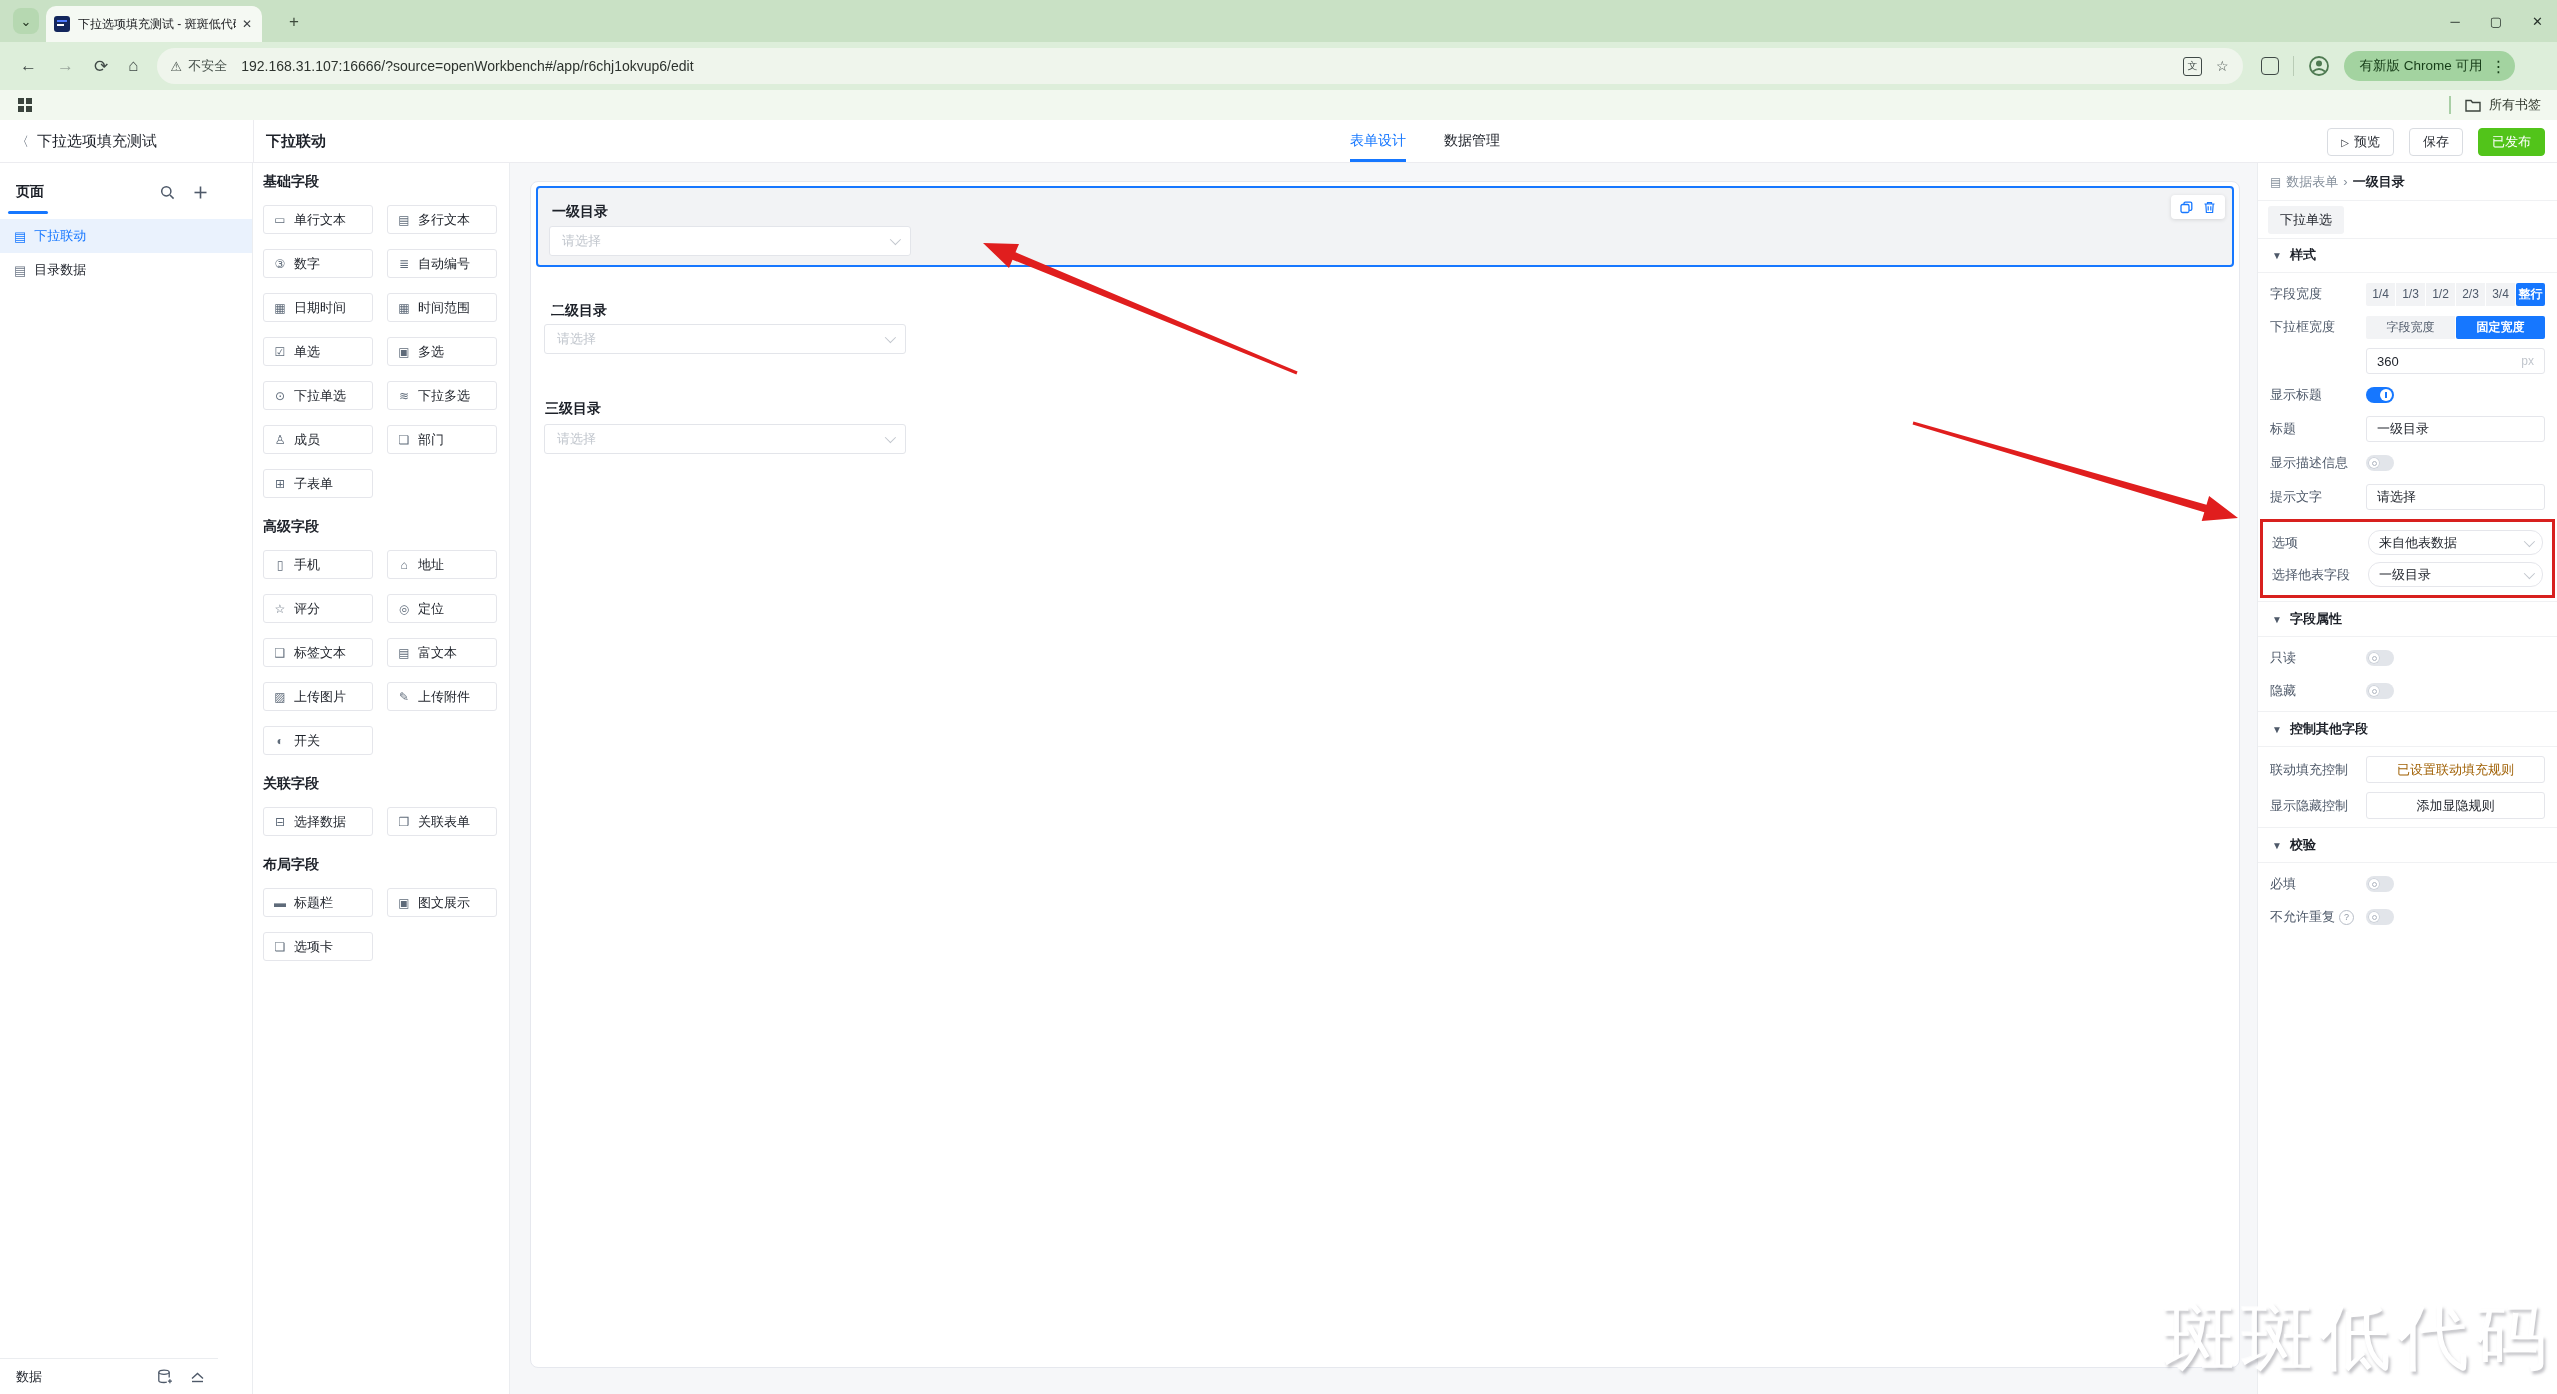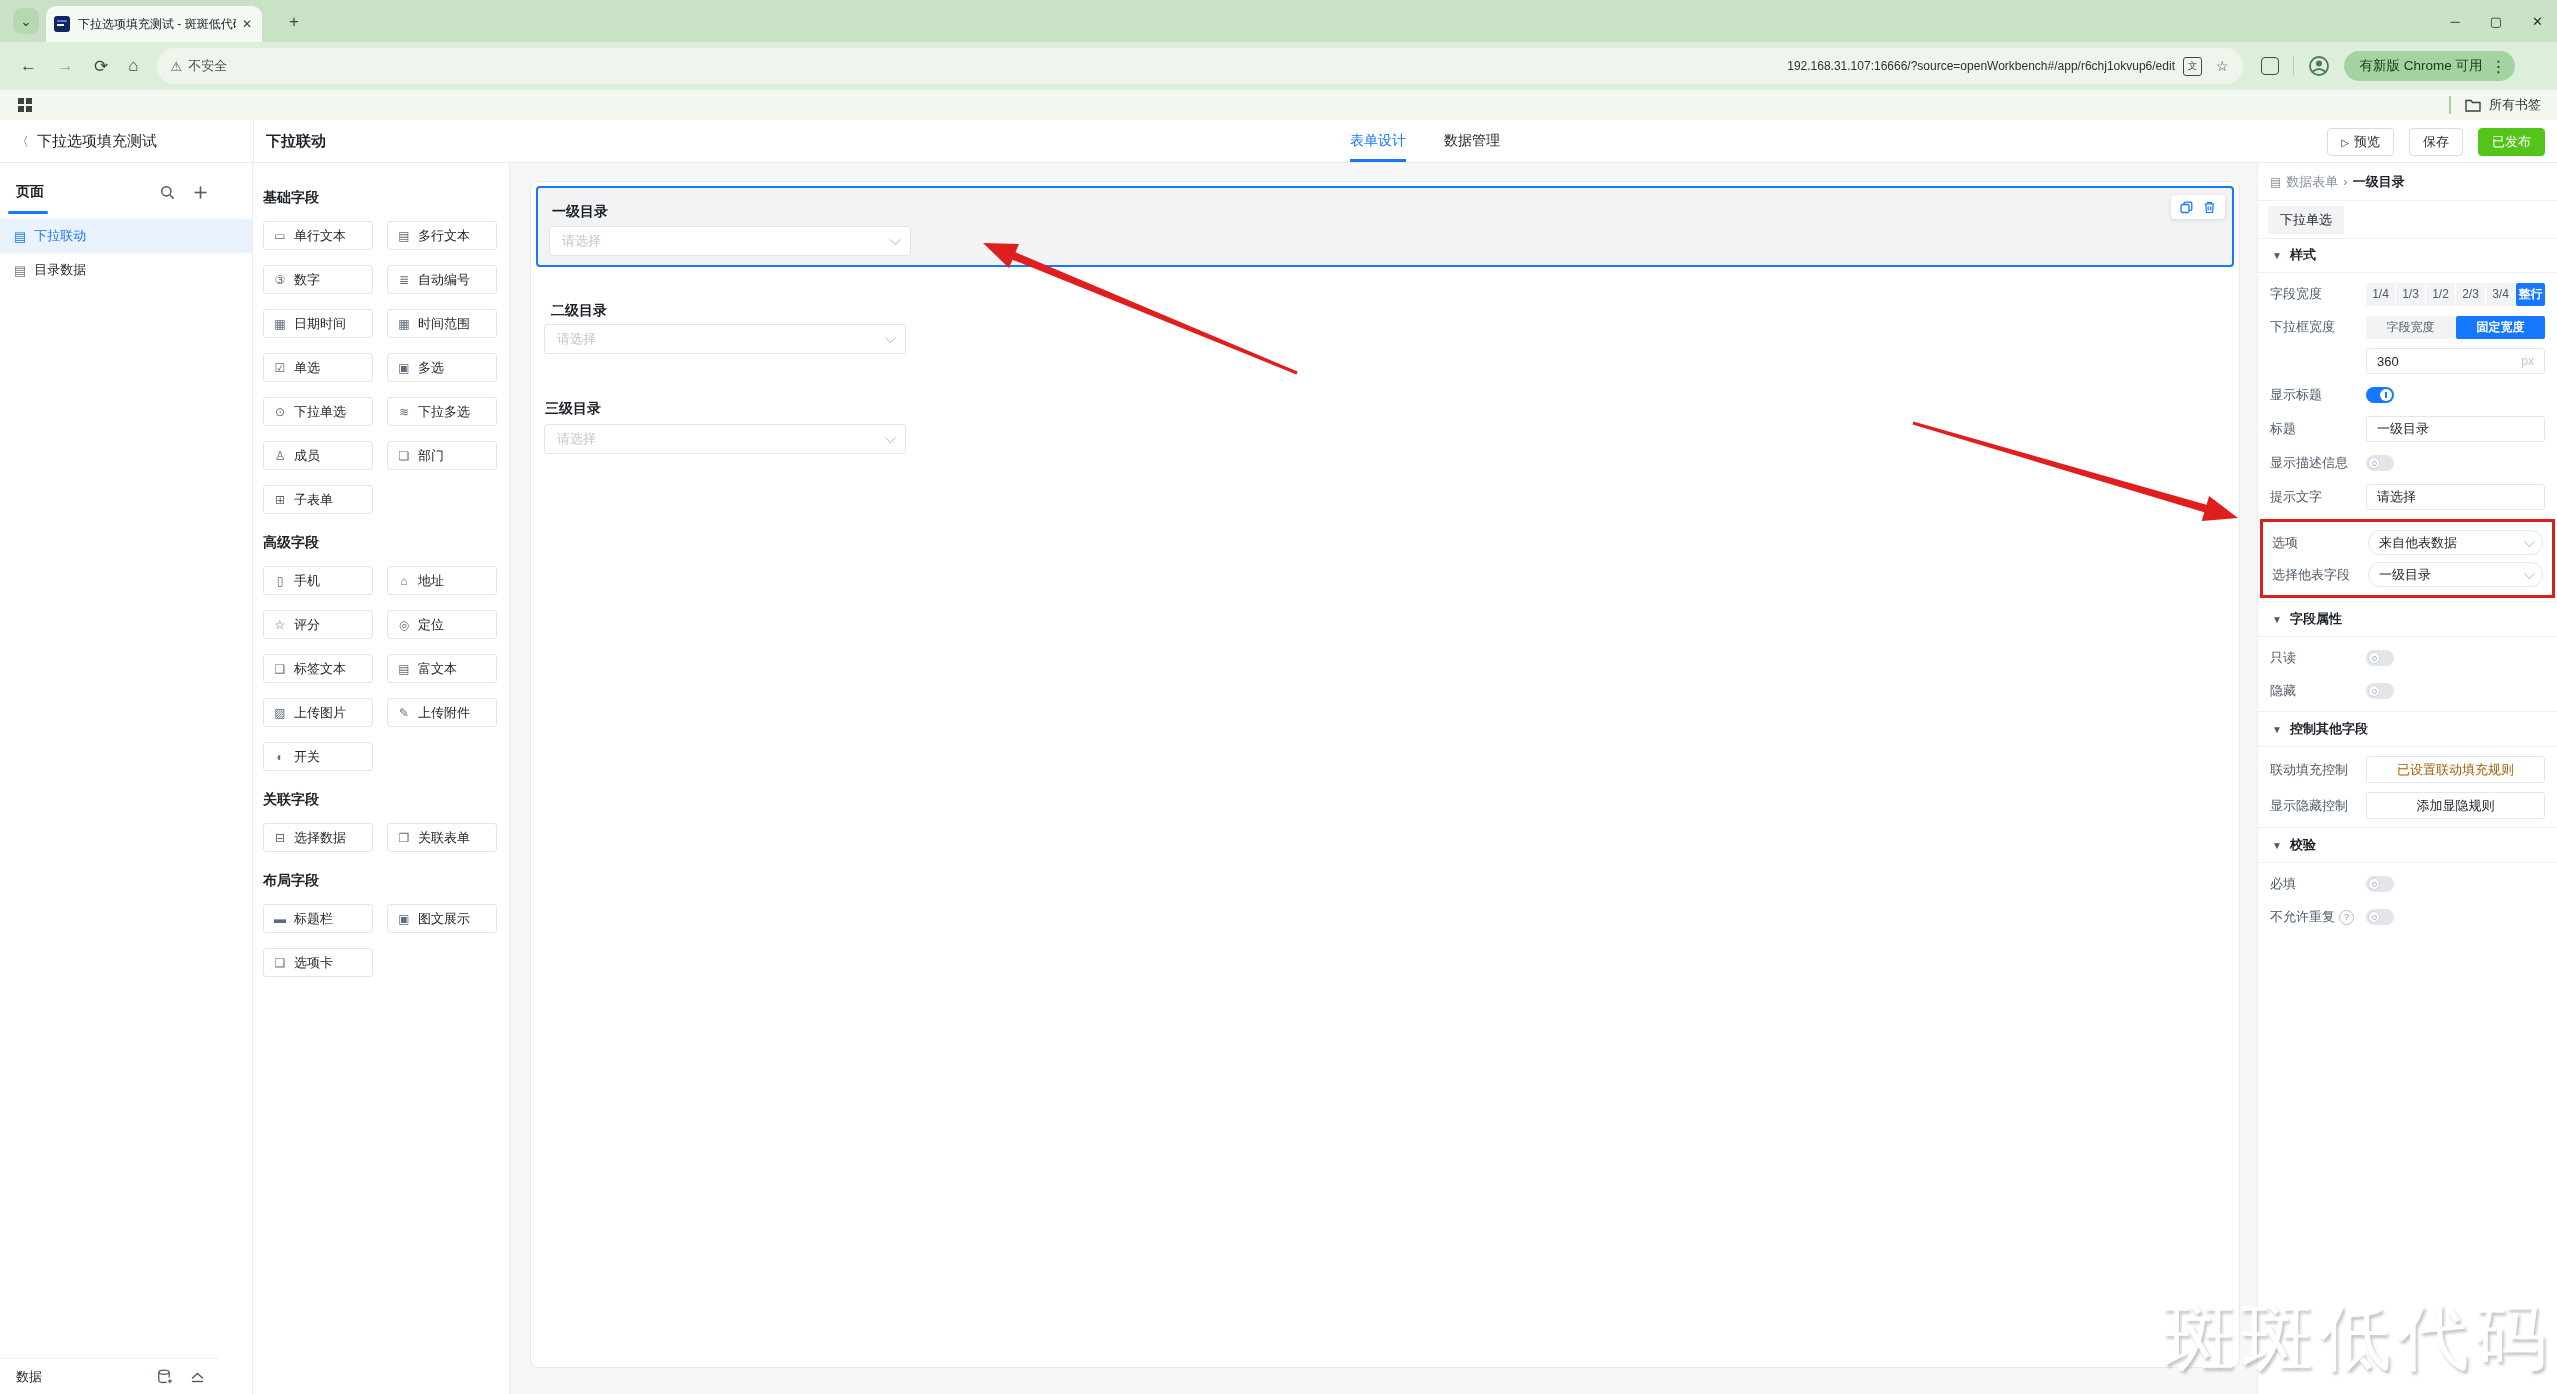--- a/index.html
+++ b/index.html
@@ -20,21 +20,21 @@
   .tclose{font-size:12px;color:#3c4043;margin-left:6px;flex:none;}
   .newtab{position:absolute;left:282px;top:10px;width:24px;height:24px;display:flex;align-items:center;justify-content:center;
           font-size:17px;color:#3d4a3c;}
   .winctl{position:absolute;right:14px;top:0;height:42px;display:flex;align-items:center;gap:30px;font-size:13px;color:#26312a;}
   .toolbar{left:0;top:42px;width:2557px;height:48px;background:#ddeeda;display:flex;align-items:center;}
   .navic{font-size:17px;color:#3f4946;margin-left:20px;}
   .navic.fwd{color:#9aa79c;}
   .urlbar{margin-left:18px;width:2086px;height:36px;background:#eff5ec;border-radius:18px;display:flex;align-items:center;
           padding:0 14px;box-sizing:border-box;}
   .nsec{display:flex;align-items:center;gap:6px;font-size:13px;color:#4a544e;flex:none;}
-  .urltext{font-size:12px;color:#2d332e;margin-left:14px;flex:1;white-space:nowrap;overflow:hidden;text-align:right;}
+  .urltext{font-size:14px;color:#2d332e;margin-left:14px;flex:1;white-space:nowrap;overflow:hidden;}
   .urlic{flex:none;margin-left:14px;color:#3f4946;font-size:14px;}
   .trbox{flex:none;margin-left:8px;width:17px;height:17px;border:1.5px solid #3f4946;border-radius:3px;
          display:flex;align-items:center;justify-content:center;font-size:10px;color:#3f4946;}
   .extic{width:16px;height:16px;border:1.7px solid #3f4946;border-radius:4px;margin-left:18px;flex:none;}
   .vsep{width:1px;height:20px;background:#b9ccb6;margin-left:14px;flex:none;}
   .updpill{margin-left:14px;margin-right:10px;height:30px;border-radius:15px;background:#a3d3a0;display:flex;align-items:center;
            padding:0 8px 0 16px;font-size:13.5px;color:#173d18;flex:none;gap:8px;}
   .bmbar{left:0;top:90px;width:2557px;height:30px;background:#f2f8ef;display:flex;align-items:center;}
   .gridic{width:14px;height:14px;margin-left:18px;flex:none;
           background:
@@ -68,21 +68,21 @@
   .pageic{font-size:13px;color:#6b7585;}
   .pitem.on .pageic{color:#1677ff;}
   .pgfoot{position:absolute;left:0;bottom:0;width:218px;height:36px;border-top:1px solid #ebedf0;display:flex;
           align-items:center;box-sizing:border-box;}
   .pgfoot .lbl{margin-left:16px;font-size:13px;color:#1d2129;}
   .pgfoot .ics{margin-left:auto;margin-right:12px;display:flex;gap:16px;align-items:center;color:#4e5969;}
   
   .libpanel{left:253px;top:163px;width:257px;height:1231px;background:#fff;border-right:1px solid #ebedf0;
             box-sizing:border-box;padding:10px 10px 0 10px;}
   .sect{font-size:14px;font-weight:bold;color:#1d2129;margin:20px 0 14px 0;}
-  .sect.first{margin-top:16px;}
+  .sect.first{margin-top:0;}
   .fgrid{display:grid;grid-template-columns:110px 110px;column-gap:14px;row-gap:15px;}
   .fbtn{height:29px;border:1px solid #e5e6eb;border-radius:3px;background:#fff;display:flex;align-items:center;
         padding:0 0 0 9px;font-size:13px;color:#1d2129;gap:7px;box-sizing:border-box;white-space:nowrap;overflow:hidden;}
   .ficon{font-size:12px;color:#5f6b7a;flex:none;width:14px;text-align:center;}
   
   .canvas{left:510px;top:163px;width:1747px;height:1231px;background:#f6f7f9;}
   .formcard{position:absolute;left:20px;top:18px;width:1710px;height:1187px;background:#fff;border:1px solid #e6e8ee;
             border-radius:8px;box-sizing:border-box;}
   .selfield{position:absolute;left:5px;top:4px;width:1698px;height:81px;background:#f2f3f5;border:2.5px solid #1677ff;
             border-radius:4px;box-sizing:border-box;}

